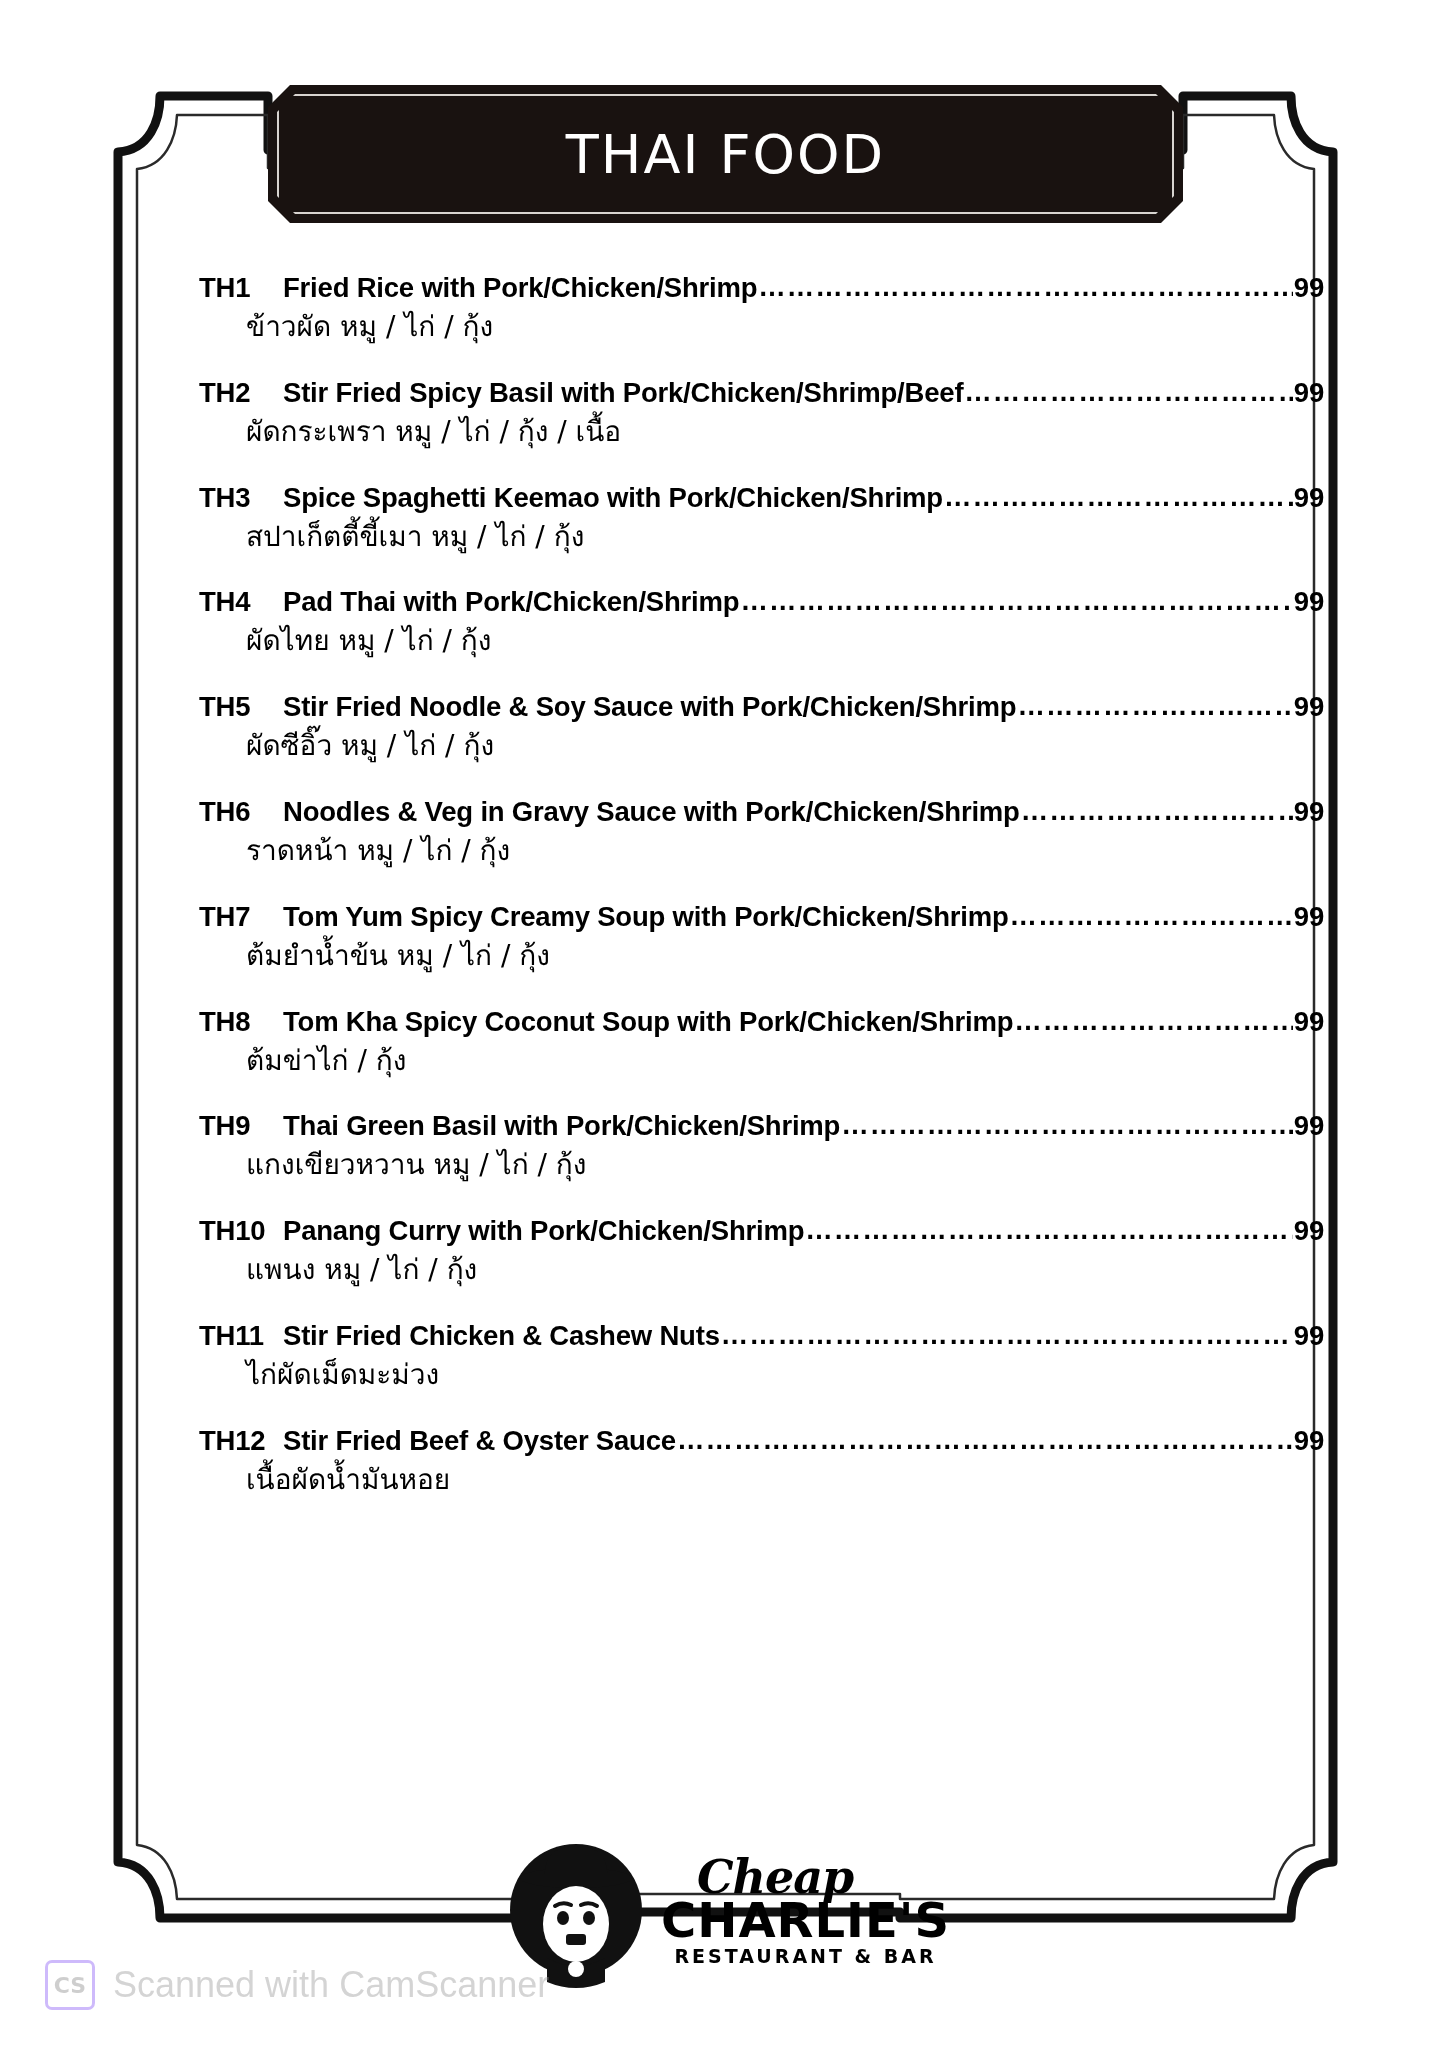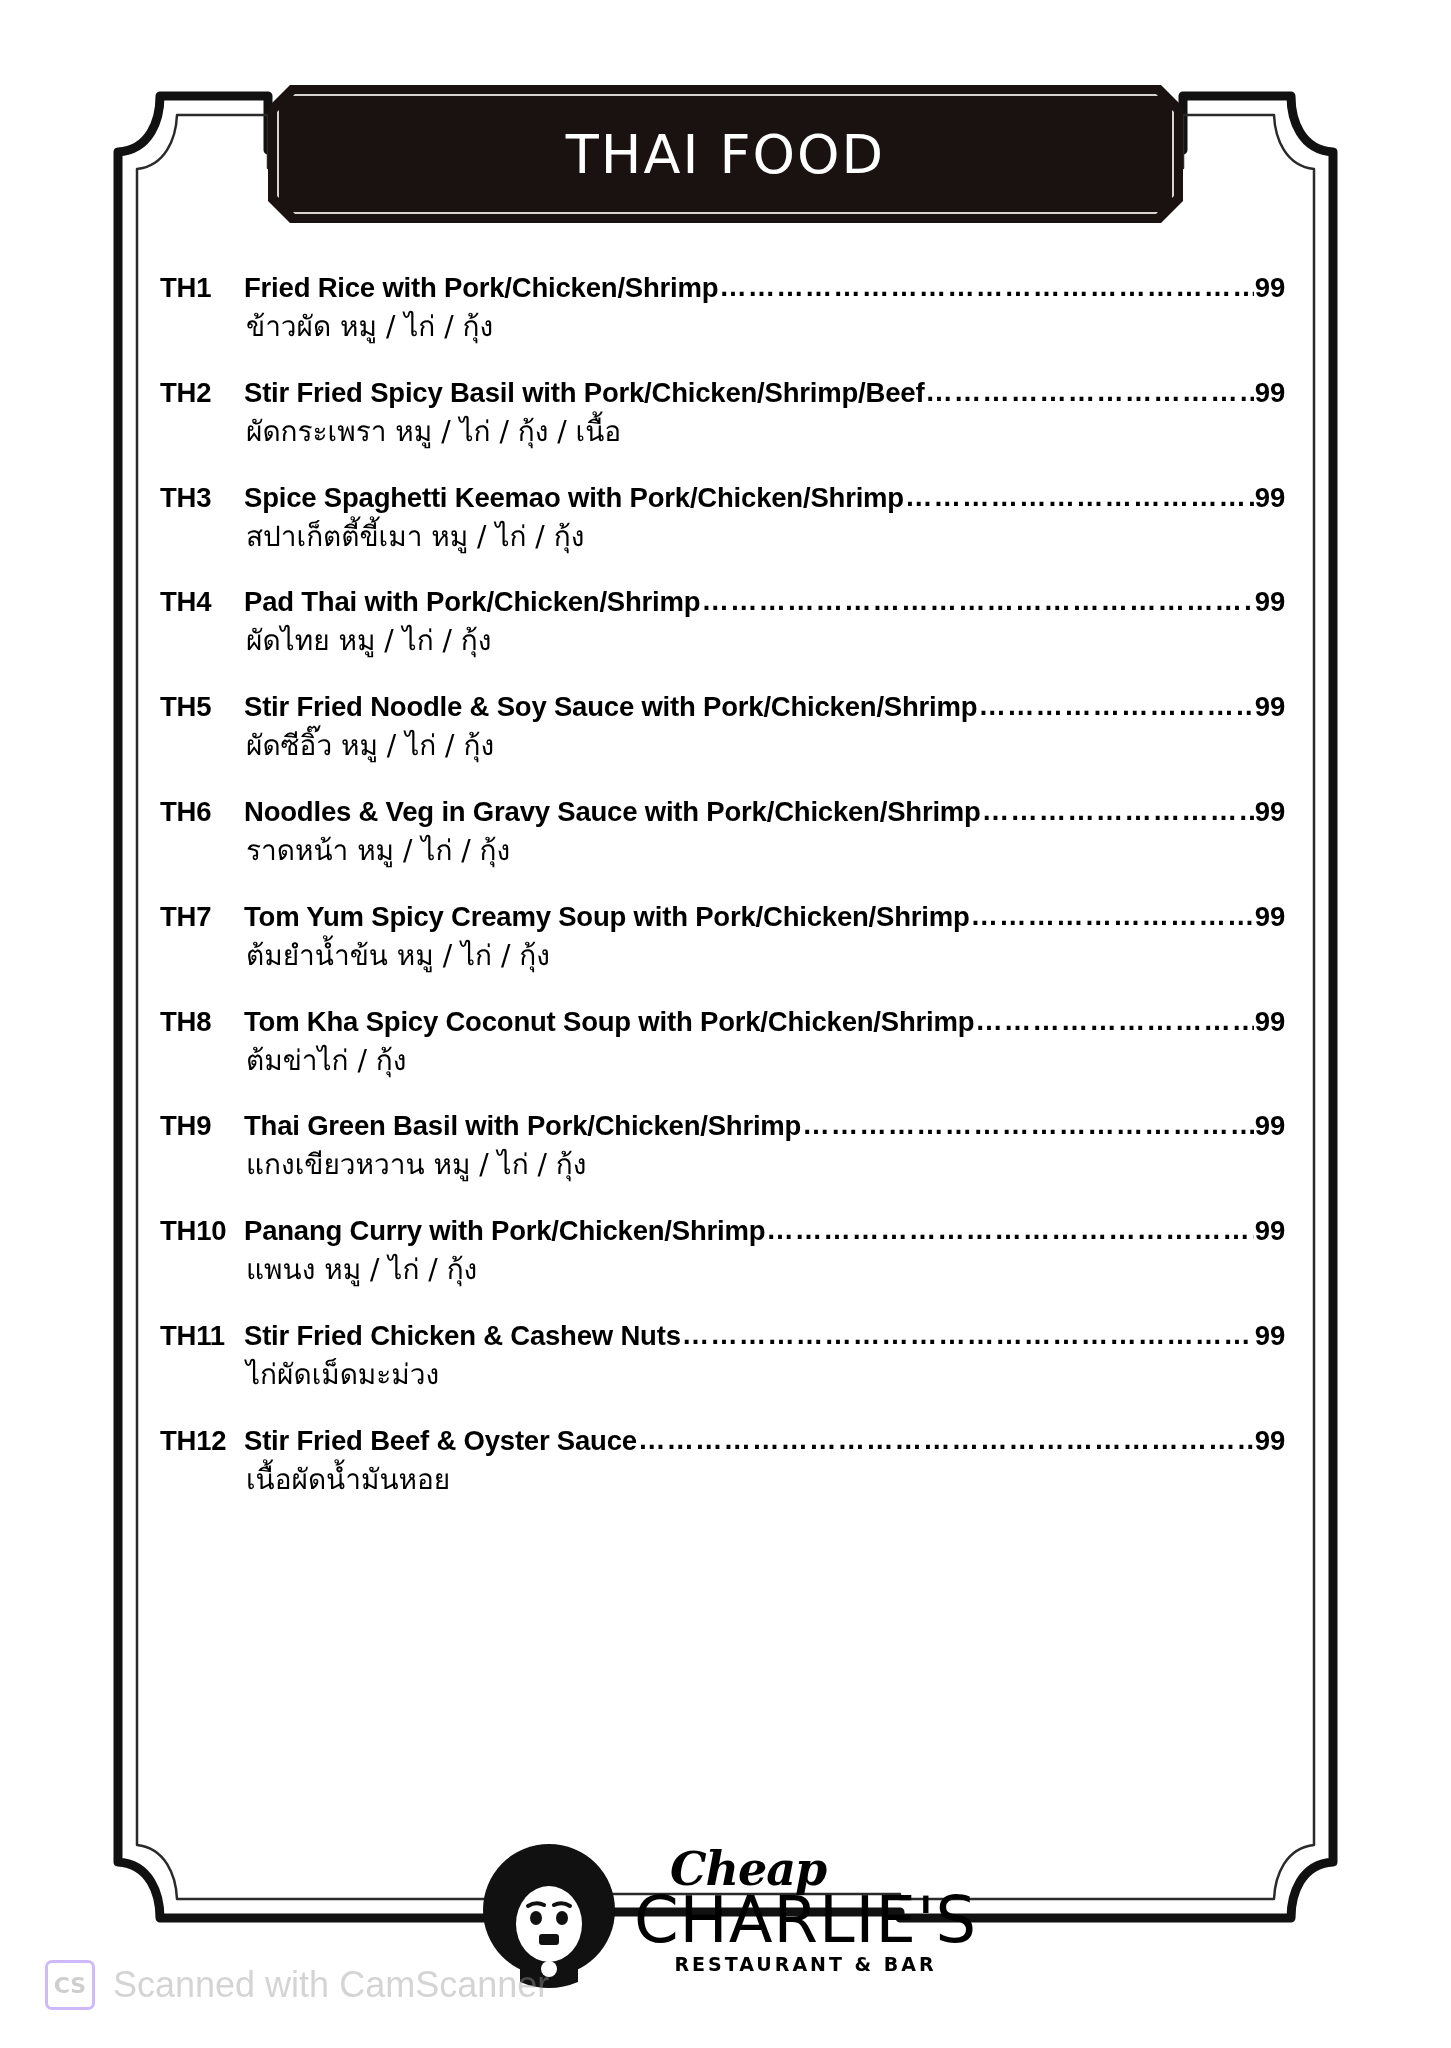--- a/index.html
+++ b/index.html
@@ -69,20 +69,21 @@
   }
   .menu-item { margin-bottom: 31px; }
   .item-line {
     display: flex;
     align-items: baseline;
     width: 100%;
     font-weight: bold;
     font-size: 27.5px;
     letter-spacing: -0.2px;
     white-space: nowrap;
+    margin-left: 39px;
   }
   .item-code {
     flex: 0 0 auto;
     min-width: 72px;
     font-weight: bold;
   }
   .item-name {
     flex: 0 0 auto;
     padding-left: 12px;
     font-weight: bold;
@@ -138,22 +139,22 @@
     font-family: "DejaVu Serif", "Liberation Serif", serif;
     font-style: italic;
     font-size: 46px;
     font-weight: bold;
     align-self: flex-start;
     margin-left: 36px;
     margin-bottom: -4px;
     letter-spacing: -1px;
   }
   .logo-charlies {
-    font-size: 64px;
-    font-weight: normal;
+    font-size: 48px;
+    font-weight: bold;
     letter-spacing: 1px;
     font-family: "DejaVu Sans", "Liberation Sans", sans-serif;
   }
   .logo-sub {
     font-size: 19px;
     letter-spacing: 3px;
     font-weight: bold;
     margin-top: 3px;
     font-family: "DejaVu Sans", "Liberation Sans", sans-serif;
   }

